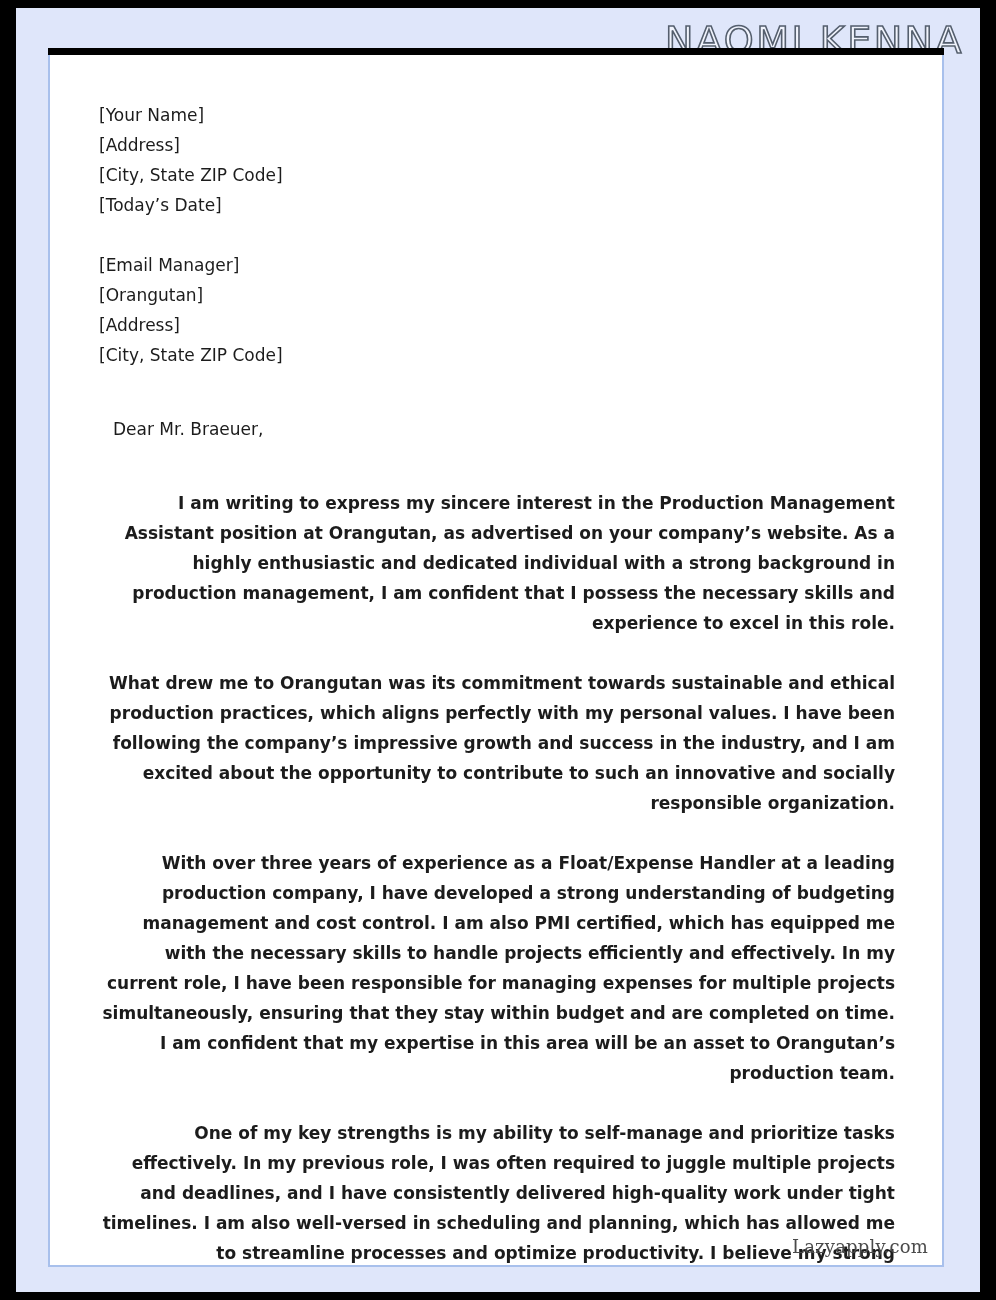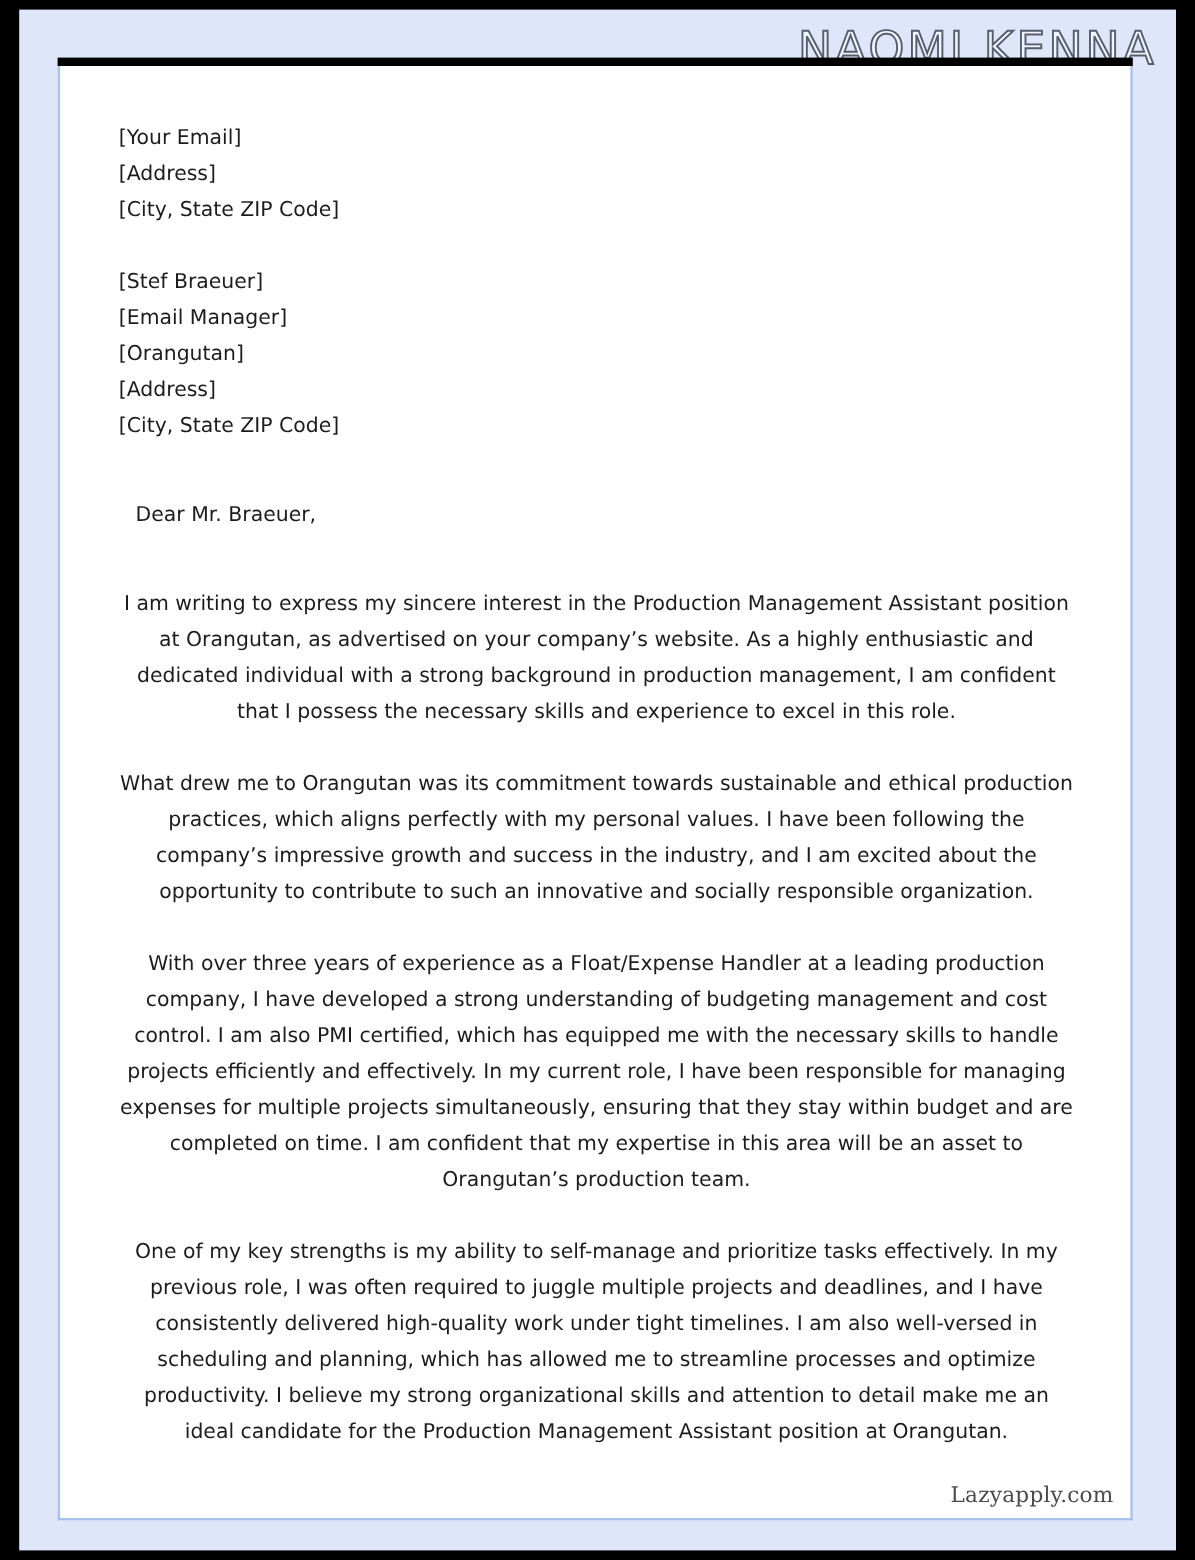--- a/index.html
+++ b/index.html
@@ -102,21 +102,22 @@
     display: block;
     white-space: nowrap;
   }
 
   .block-gap {
     height: 30px;
   }
 
   .para {
     margin: 0;
-    text-align: center;
+    text-align: right;
+    font-weight: bold;
   }
 
   .para + .para {
     margin-top: 30px;
   }
 
   .salutation {
     margin: 14px;
   }
 
@@ -143,29 +144,29 @@
     </div>
 
   </div>
 
   <div class="top-rule"></div>
 
   <div class="page">
     <div class="letter-body">
 
       <div>
-        <span class="addr-line">[Your Email]</span>
+        <span class="addr-line">[Your Name]</span>
         <span class="addr-line">[Address]</span>
         <span class="addr-line">[City, State ZIP Code]</span>
+        <span class="addr-line">[Today’s Date]</span>
       </div>
 
       <div class="block-gap"></div>
 
       <div>
-        <span class="addr-line">[Stef Braeuer]</span>
         <span class="addr-line">[Email Manager]</span>
         <span class="addr-line">[Orangutan]</span>
         <span class="addr-line">[Address]</span>
         <span class="addr-line">[City, State ZIP Code]</span>
       </div>
 
       <div class="block-gap"></div>
 
       <p class="salutation">Dear Mr. Braeuer,</p>
 

